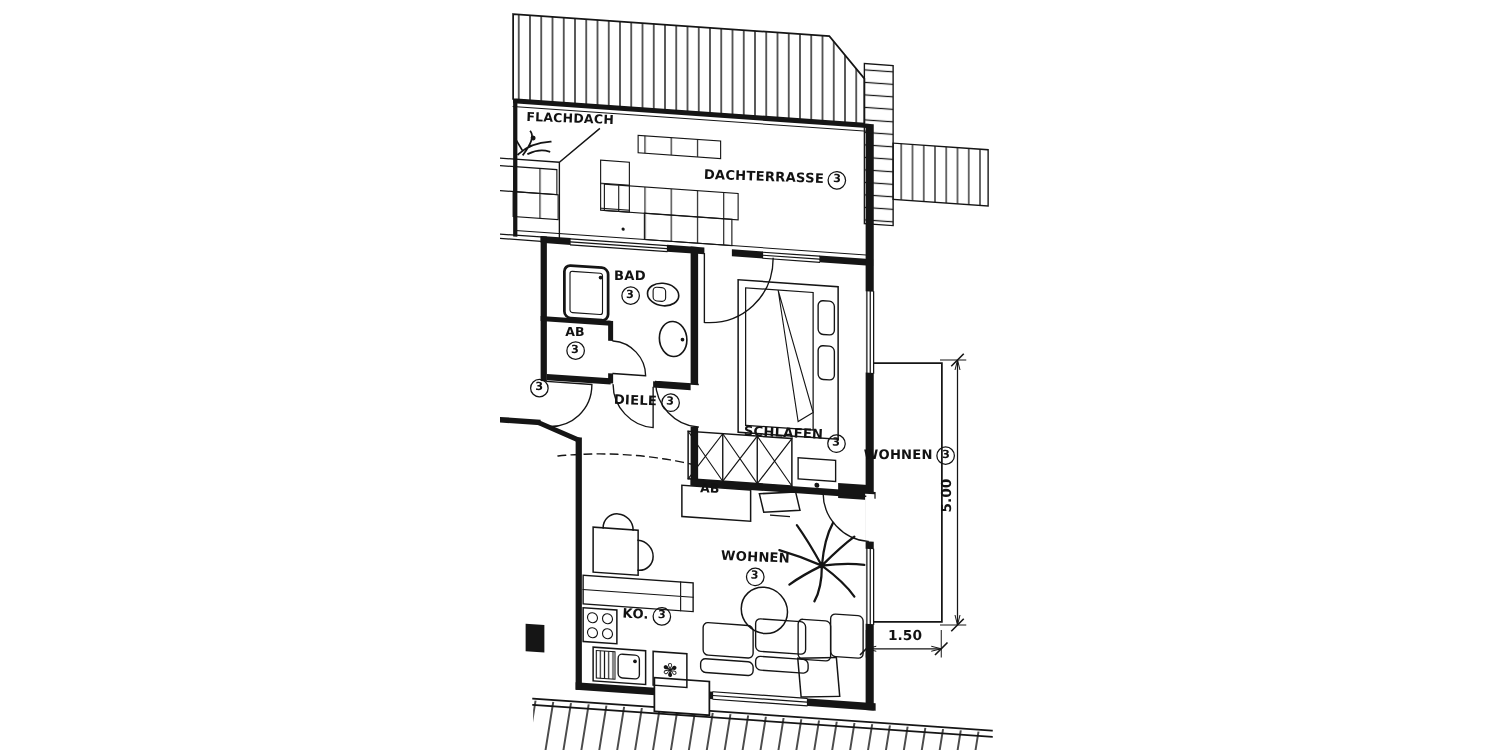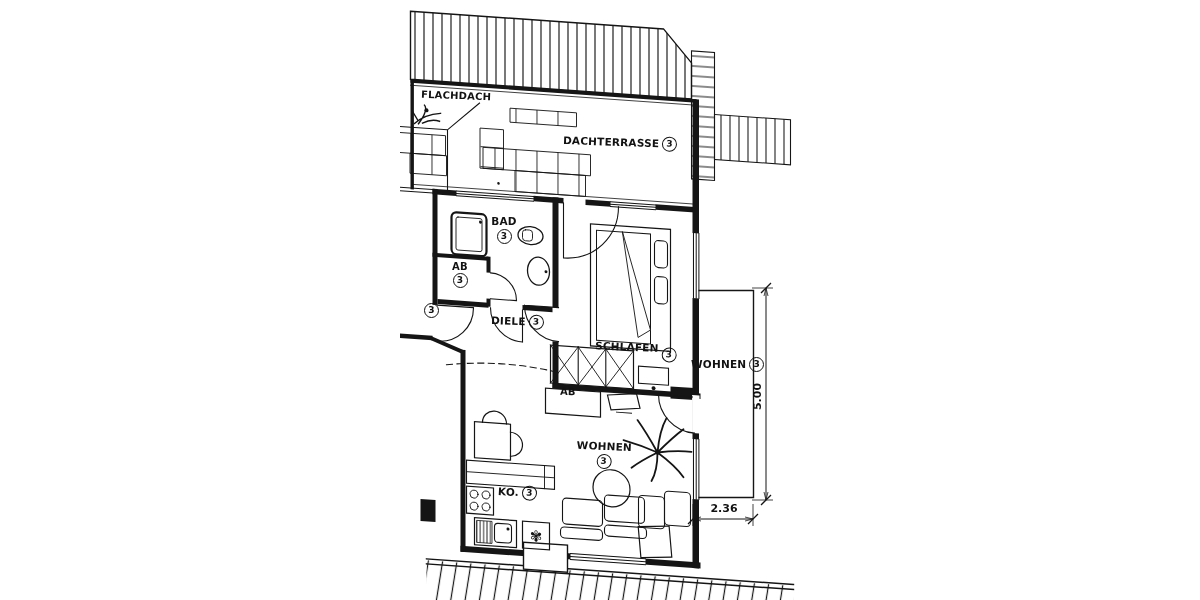--- a/index.html
+++ b/index.html
@@ -281,15 +281,15 @@
     <span>WOHNEN</span>
     <span class="c3">3</span>
   </div>
 
   <div class="lbl rot3" style="left:498px;top:485px">
     <span>KO.</span>
     <span class="c3">3</span>
   </div>
 
   <div id="dim-v" class="dim">5.00</div>
-  <div id="dim-h" class="dim">2.36</div>
+  <div id="dim-h" class="dim">1.50</div>
 
 </div>
 
 </body></html>

